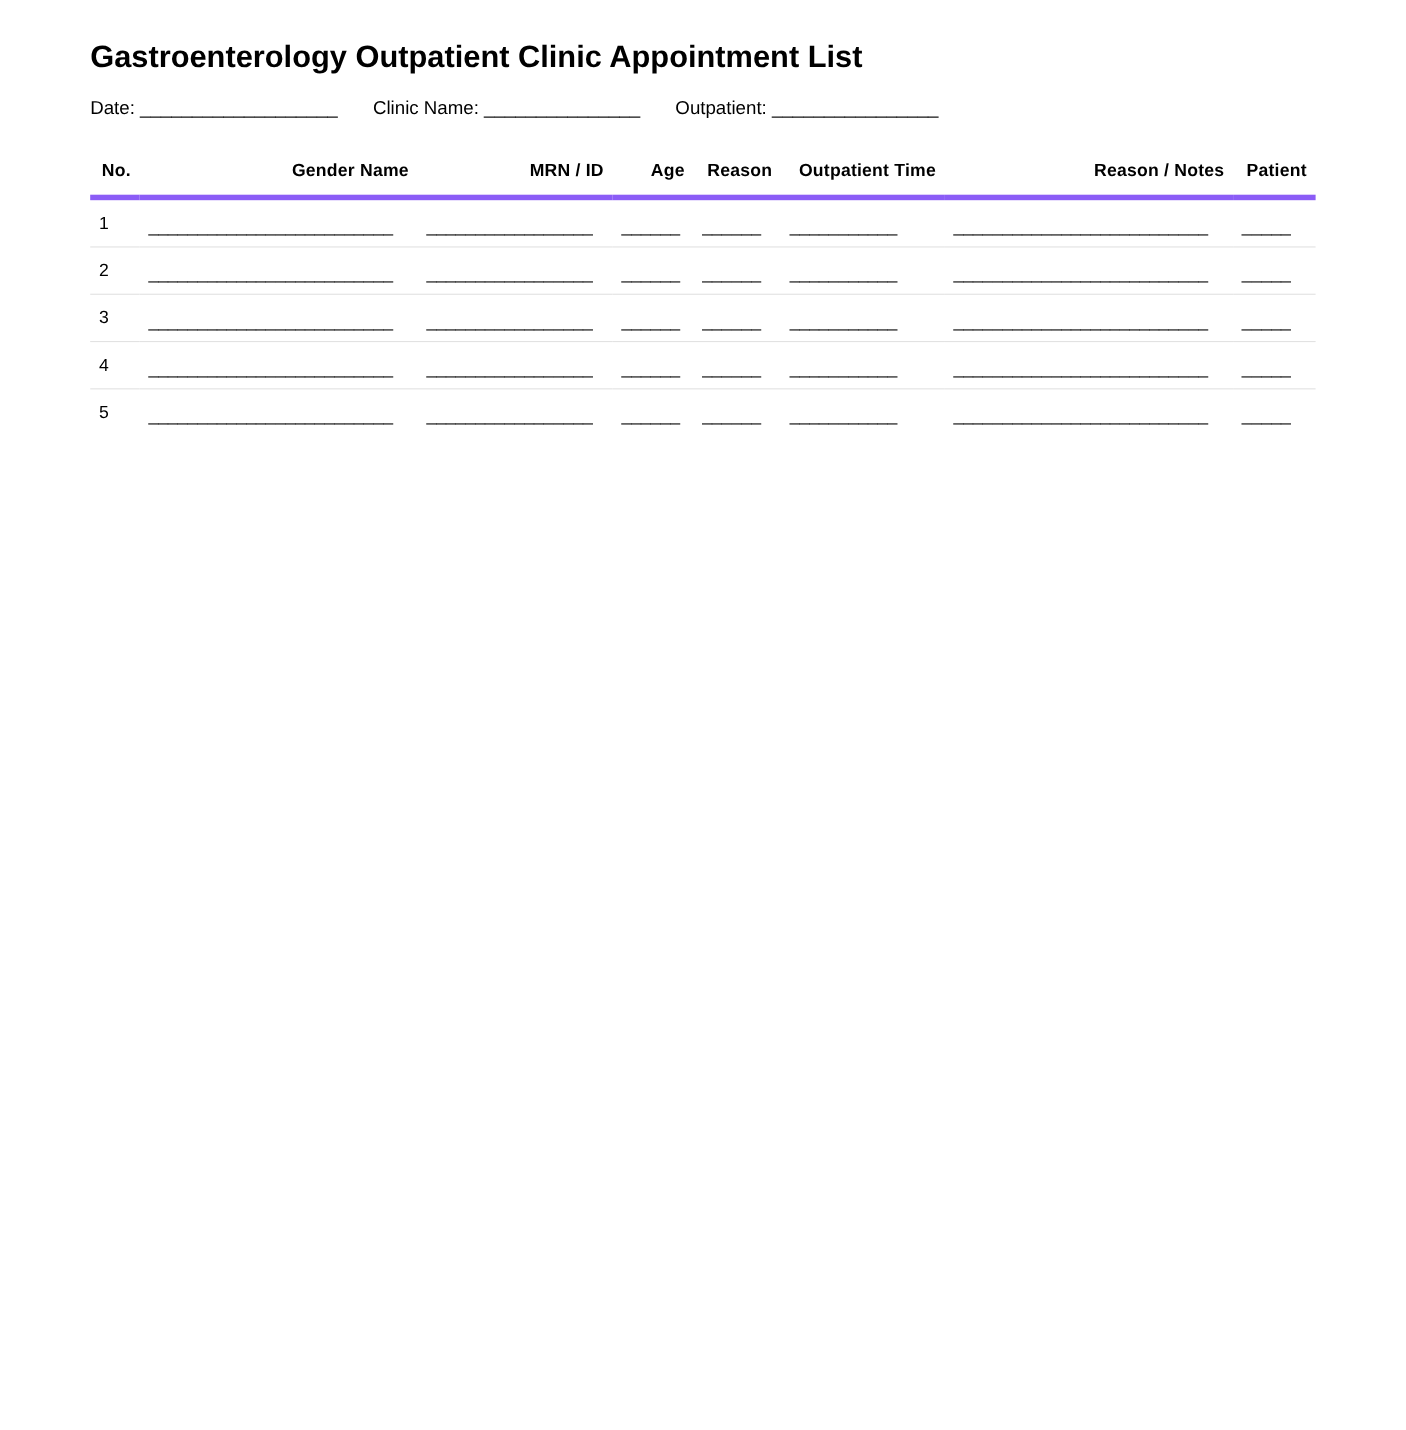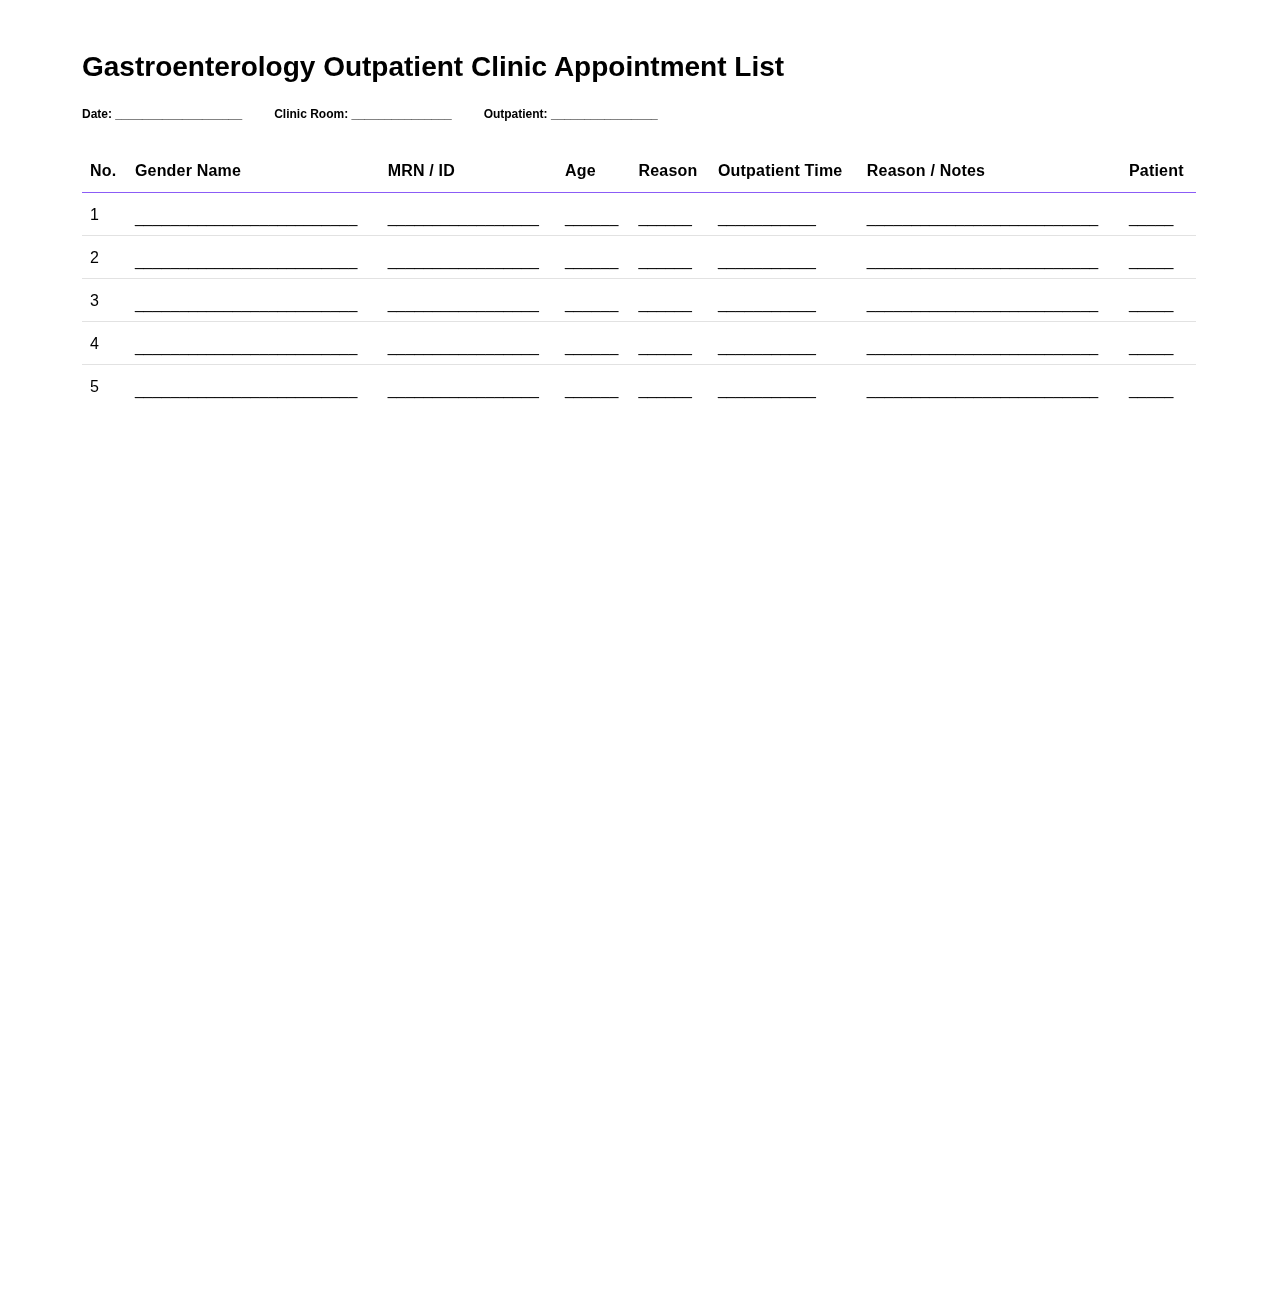--- a/index.html
+++ b/index.html
@@ -1,35 +1,35 @@
 <!DOCTYPE html>
 <html><head>
 <meta charset="utf-8">
 <style>
   html, body { margin: 0; padding: 0; background: #ffffff; }
   body { width: 1278px; height: 1300px; font-family: "Liberation Sans", sans-serif; color: #000; }
-  .page { padding: 50px 82px 0 82px; }
+  .page { padding: 35px 82px 0 82px; }
   h1 { font-size: 28px; font-weight: bold; margin: 0 0 20px 0; line-height: 34px; }
-  .meta { font-size: 12px; font-weight: bold; display: flex; gap: 32px; margin-bottom: 30px; line-height: 20px; }
+  .meta { font-size: 17px; font-weight: normal; display: flex; gap: 32px; margin-bottom: 30px; line-height: 20px; }
   .meta .field { white-space: pre; }
   table { border-collapse: collapse; width: 1114px; font-size: 16px; }
-  th { text-align: left; font-weight: bold; padding: 8px 8px 12px 8px; border-bottom: 1px solid #8b5cf6; white-space: nowrap; letter-spacing: 0.2px; }
+  th { text-align: right; font-weight: bold; padding: 8px 8px 12px 8px; border-bottom: 5px solid #8b5cf6; white-space: nowrap; letter-spacing: 0.2px; }
   td { padding: 10px 8px 8px 8px; border-bottom: 1px solid #e2e2e2; white-space: nowrap; height: 24px; }
   tr:last-child td { border-bottom: none; }
   td.blank { vertical-align: bottom; }
 </style>
 </head>
 <body>
 
 <div class="page">
   <h1>Gastroenterology Outpatient Clinic Appointment List</h1>
 
   <div class="meta">
     <div class="field"><span>Date:</span> <span>___________________</span></div>
-    <div class="field"><span>Clinic Room:</span> <span>_______________</span></div>
+    <div class="field"><span>Clinic Name:</span> <span>_______________</span></div>
     <div class="field"><span>Outpatient:</span> <span>________________</span></div>
   </div>
 
   <table>
     <thead>
       <tr>
         <th>No.</th>
         <th>Gender Name</th>
         <th>MRN / ID</th>
         <th>Age</th>

